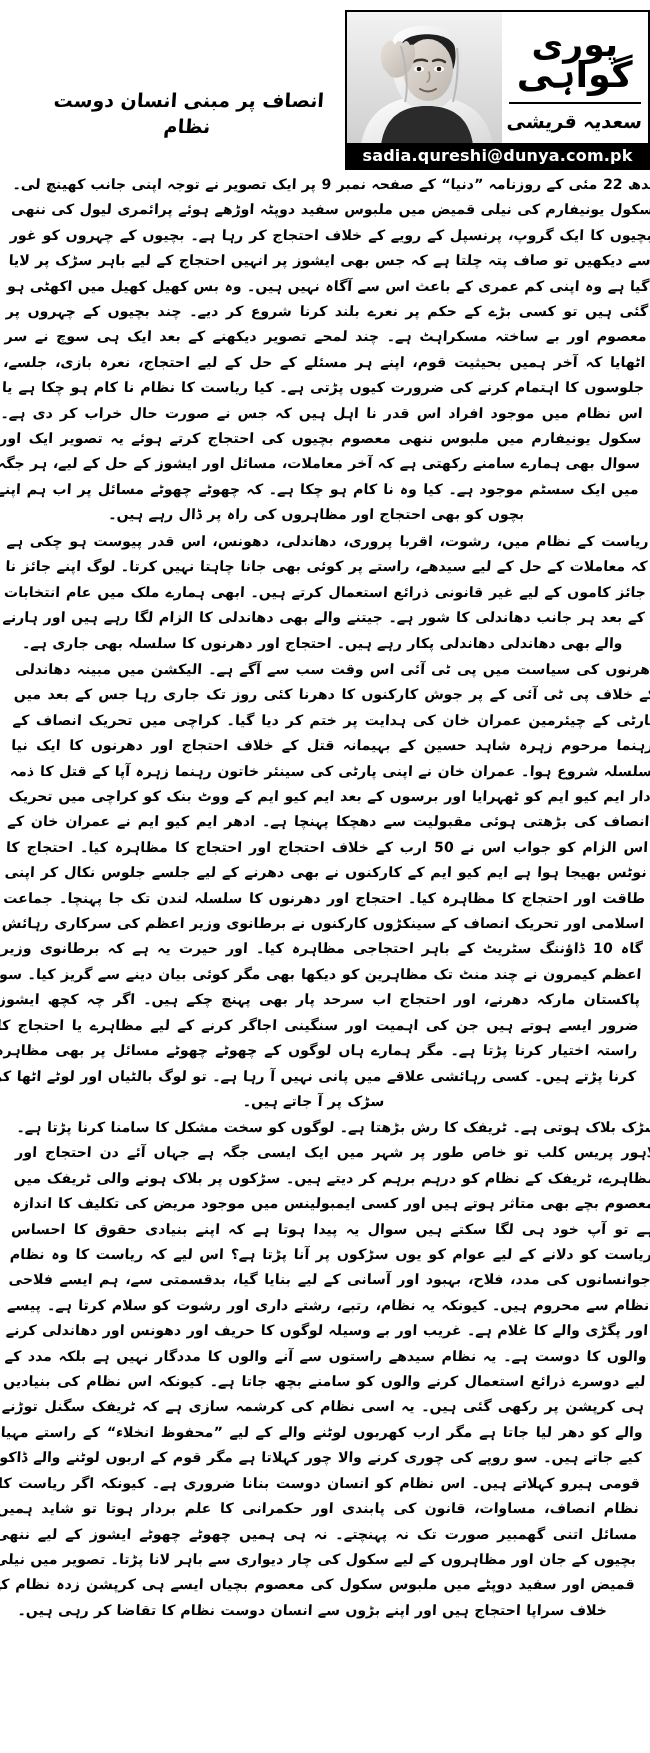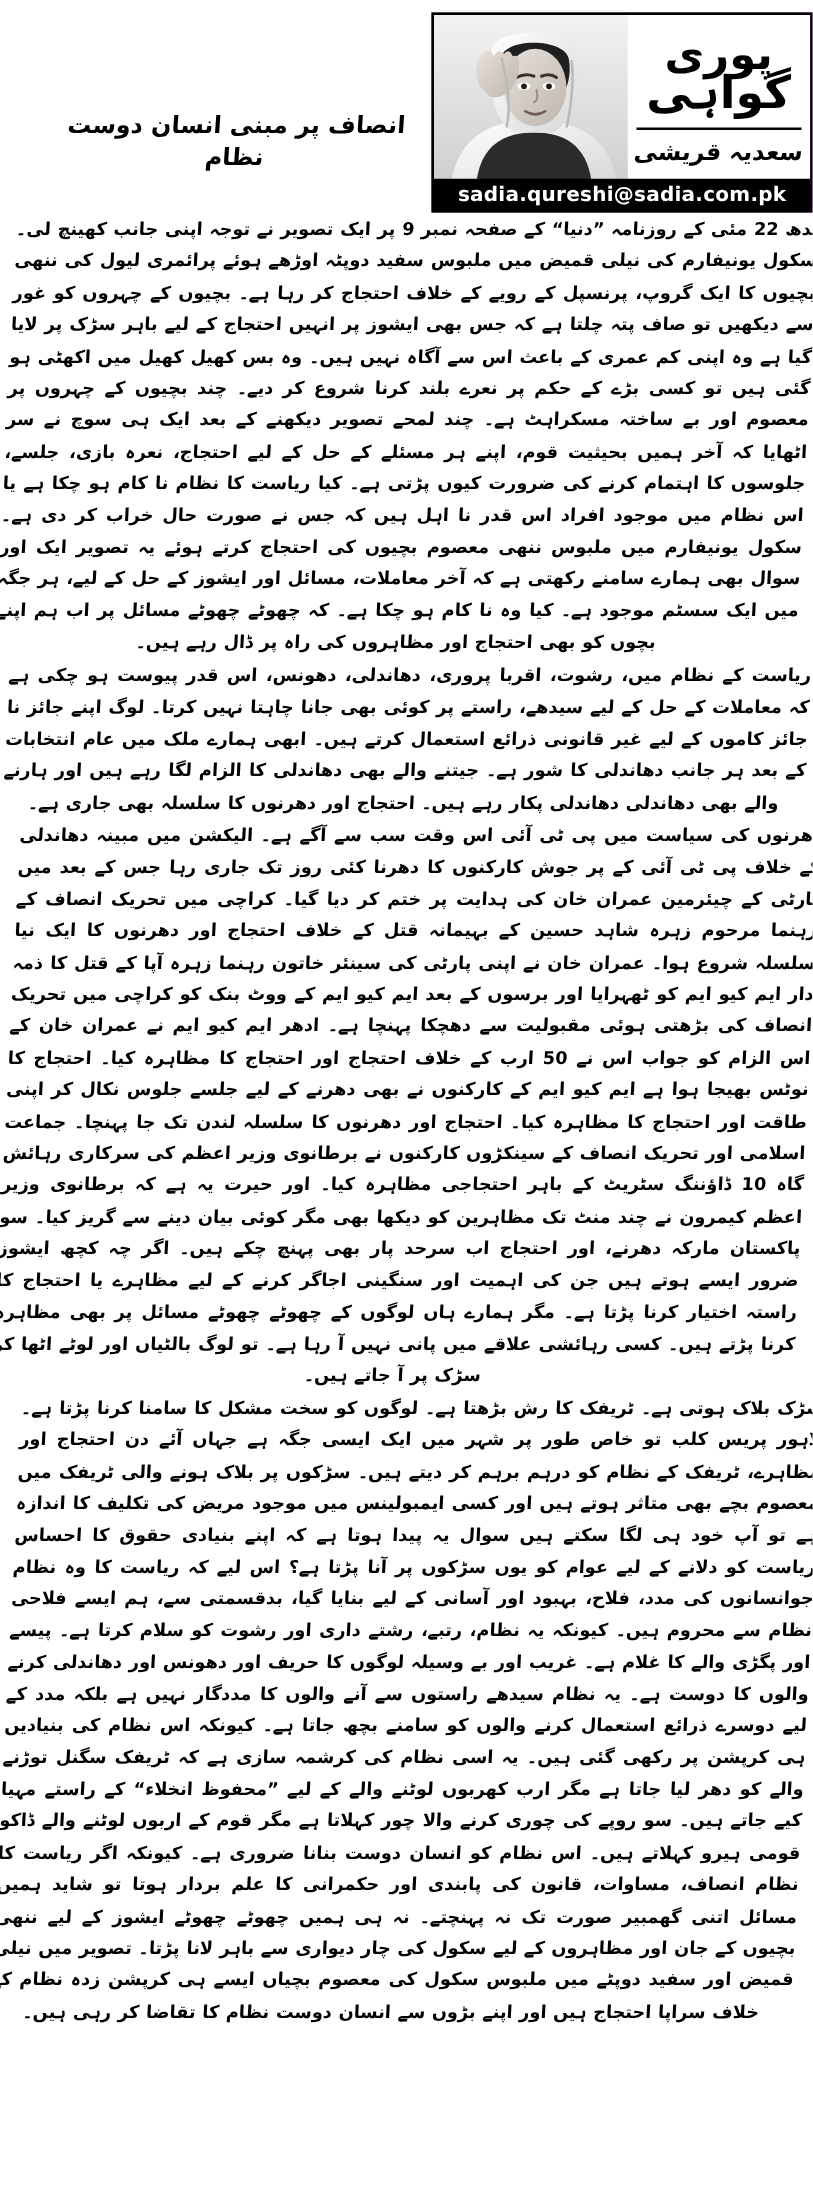--- a/index.html
+++ b/index.html
@@ -32,21 +32,21 @@
     width: 650px;
   }
 
   .brand-box {
     position: absolute;
     top: 10px;
     right: 0px;
     width: 305px;
     height: 160px;
     border: 2px solid #000;
-    background: #701a75;
+    background: #eab308;
     box-sizing: border-box;
     overflow: hidden;
   }
 
   
   .portrait {
     position: absolute;
     top: 0;
     left: 0;
     width: 160px;
@@ -224,21 +224,21 @@
       <div class="logo-col">
         <div class="logo-word">
           <span>پوری</span>
           <span class="l2">گواہی</span>
         </div>
         <div class="logo-rule"></div>
         <div class="byline-urdu">سعدیہ قریشی</div>
       </div>
 
       <div class="email-bar">
-        <span>sadia.qureshi@sadia.com.pk</span>
+        <span>sadia.qureshi@dunya.com.pk</span>
       </div>
 
     </div>
   </div>
 
   <div class="article">
     <p>بدھ 22 مئی کے روزنامہ ”دنیا“ کے صفحہ نمبر 9 پر ایک تصویر نے توجہ اپنی جانب کھینچ لی۔ سکول یونیفارم کی نیلی قمیض میں ملبوس سفید دوپٹہ اوڑھے ہوئے پرائمری لیول کی ننھی بچیوں کا ایک گروپ، پرنسپل کے رویے کے خلاف احتجاج کر رہا ہے۔ بچیوں کے چہروں کو غور سے دیکھیں تو صاف پتہ چلتا ہے کہ جس بھی ایشوز پر انہیں احتجاج کے لیے باہر سڑک پر لایا گیا ہے وہ اپنی کم عمری کے باعث اس سے آگاہ نہیں ہیں۔ وہ بس کھیل کھیل میں اکھٹی ہو گئی ہیں تو کسی بڑے کے حکم پر نعرے بلند کرنا شروع کر دیے۔ چند بچیوں کے چہروں پر معصوم اور بے ساختہ مسکراہٹ ہے۔ چند لمحے تصویر دیکھنے کے بعد ایک ہی سوچ نے سر اٹھایا کہ آخر ہمیں بحیثیت قوم، اپنے ہر مسئلے کے حل کے لیے احتجاج، نعرہ بازی، جلسے، جلوسوں کا اہتمام کرنے کی ضرورت کیوں پڑتی ہے۔ کیا ریاست کا نظام نا کام ہو چکا ہے یا اس نظام میں موجود افراد اس قدر نا اہل ہیں کہ جس نے صورت حال خراب کر دی ہے۔ سکول یونیفارم میں ملبوس ننھی معصوم بچیوں کی احتجاج کرتے ہوئے یہ تصویر ایک اور سوال بھی ہمارے سامنے رکھتی ہے کہ آخر معاملات، مسائل اور ایشوز کے حل کے لیے، ہر جگہ میں ایک سسٹم موجود ہے۔ کیا وہ نا کام ہو چکا ہے۔ کہ چھوٹے چھوٹے مسائل پر اب ہم اپنے بچوں کو بھی احتجاج اور مظاہروں کی راہ پر ڈال رہے ہیں۔</p>
     <p>ریاست کے نظام میں، رشوت، اقربا پروری، دھاندلی، دھونس، اس قدر پیوست ہو چکی ہے کہ معاملات کے حل کے لیے سیدھے، راستے پر کوئی بھی جانا چاہتا نہیں کرتا۔ لوگ اپنے جائز نا جائز کاموں کے لیے غیر قانونی ذرائع استعمال کرتے ہیں۔ ابھی ہمارے ملک میں عام انتخابات کے بعد ہر جانب دھاندلی کا شور ہے۔ جیتنے والے بھی دھاندلی کا الزام لگا رہے ہیں اور ہارنے والے بھی دھاندلی دھاندلی پکار رہے ہیں۔ احتجاج اور دھرنوں کا سلسلہ بھی جاری ہے۔</p>
     <p>دھرنوں کی سیاست میں پی ٹی آئی اس وقت سب سے آگے ہے۔ الیکشن میں مبینہ دھاندلی کے خلاف پی ٹی آئی کے پر جوش کارکنوں کا دھرنا کئی روز تک جاری رہا جس کے بعد میں پارٹی کے چیئرمین عمران خان کی ہدایت پر ختم کر دیا گیا۔ کراچی میں تحریک انصاف کے رہنما مرحوم زہرہ شاہد حسین کے بہیمانہ قتل کے خلاف احتجاج اور دھرنوں کا ایک نیا سلسلہ شروع ہوا۔ عمران خان نے اپنی پارٹی کی سینئر خاتون رہنما زہرہ آپا کے قتل کا ذمہ دار ایم کیو ایم کو ٹھہرایا اور برسوں کے بعد ایم کیو ایم کے ووٹ بنک کو کراچی میں تحریک انصاف کی بڑھتی ہوئی مقبولیت سے دھچکا پہنچا ہے۔ ادھر ایم کیو ایم نے عمران خان کے اس الزام کو جواب اس نے 50 ارب کے خلاف احتجاج اور احتجاج کا مظاہرہ کیا۔ احتجاج کا نوٹس بھیجا ہوا ہے ایم کیو ایم کے کارکنوں نے بھی دھرنے کے لیے جلسے جلوس نکال کر اپنی طاقت اور احتجاج کا مظاہرہ کیا۔ احتجاج اور دھرنوں کا سلسلہ لندن تک جا پہنچا۔ جماعت اسلامی اور تحریک انصاف کے سینکڑوں کارکنوں نے برطانوی وزیر اعظم کی سرکاری رہائش گاہ 10 ڈاؤننگ سٹریٹ کے باہر احتجاجی مظاہرہ کیا۔ اور حیرت یہ ہے کہ برطانوی وزیر اعظم کیمرون نے چند منٹ تک مظاہرین کو دیکھا بھی مگر کوئی بیان دینے سے گریز کیا۔ سو پاکستان مارکہ دھرنے، اور احتجاج اب سرحد پار بھی پہنچ چکے ہیں۔ اگر چہ کچھ ایشوز ضرور ایسے ہوتے ہیں جن کی اہمیت اور سنگینی اجاگر کرنے کے لیے مظاہرے یا احتجاج کا راستہ اختیار کرنا پڑتا ہے۔ مگر ہمارے ہاں لوگوں کے چھوٹے چھوٹے مسائل پر بھی مظاہرہ کرنا پڑتے ہیں۔ کسی رہائشی علاقے میں پانی نہیں آ رہا ہے۔ تو لوگ بالٹیاں اور لوٹے اٹھا کر سڑک پر آ جاتے ہیں۔</p>
     <p>سڑک بلاک ہوتی ہے۔ ٹریفک کا رش بڑھتا ہے۔ لوگوں کو سخت مشکل کا سامنا کرنا پڑتا ہے۔ لاہور پریس کلب تو خاص طور پر شہر میں ایک ایسی جگہ ہے جہاں آئے دن احتجاج اور مظاہرے، ٹریفک کے نظام کو درہم برہم کر دیتے ہیں۔ سڑکوں پر بلاک ہونے والی ٹریفک میں معصوم بچے بھی متاثر ہوتے ہیں اور کسی ایمبولینس میں موجود مریض کی تکلیف کا اندازہ ہے تو آپ خود ہی لگا سکتے ہیں سوال یہ پیدا ہوتا ہے کہ اپنے بنیادی حقوق کا احساس ریاست کو دلانے کے لیے عوام کو یوں سڑکوں پر آنا پڑتا ہے؟ اس لیے کہ ریاست کا وہ نظام جوانسانوں کی مدد، فلاح، بہبود اور آسانی کے لیے بنایا گیا، بدقسمتی سے، ہم ایسے فلاحی نظام سے محروم ہیں۔ کیونکہ یہ نظام، رتبے، رشتے داری اور رشوت کو سلام کرتا ہے۔ پیسے اور پگڑی والے کا غلام ہے۔ غریب اور بے وسیلہ لوگوں کا حریف اور دھونس اور دھاندلی کرنے والوں کا دوست ہے۔ یہ نظام سیدھے راستوں سے آنے والوں کا مددگار نہیں ہے بلکہ مدد کے لیے دوسرے ذرائع استعمال کرنے والوں کو سامنے بچھ جاتا ہے۔ کیونکہ اس نظام کی بنیادیں ہی کرپشن پر رکھی گئی ہیں۔ یہ اسی نظام کی کرشمہ سازی ہے کہ ٹریفک سگنل توڑنے والے کو دھر لیا جاتا ہے مگر ارب کھربوں لوٹنے والے کے لیے ”محفوظ انخلاء“ کے راستے مہیا کیے جاتے ہیں۔ سو روپے کی چوری کرنے والا چور کہلاتا ہے مگر قوم کے اربوں لوٹنے والے ڈاکو قومی ہیرو کہلاتے ہیں۔ اس نظام کو انسان دوست بنانا ضروری ہے۔ کیونکہ اگر ریاست کا نظام انصاف، مساوات، قانون کی پابندی اور حکمرانی کا علم بردار ہوتا تو شاید ہمیں مسائل اتنی گھمبیر صورت تک نہ پہنچتے۔ نہ ہی ہمیں چھوٹے چھوٹے ایشوز کے لیے ننھی بچیوں کے جان اور مظاہروں کے لیے سکول کی چار دیواری سے باہر لانا پڑتا۔ تصویر میں نیلی قمیض اور سفید دوپٹے میں ملبوس سکول کی معصوم بچیاں ایسے ہی کرپشن زدہ نظام کے خلاف سراپا احتجاج ہیں اور اپنے بڑوں سے انسان دوست نظام کا تقاضا کر رہی ہیں۔</p>

